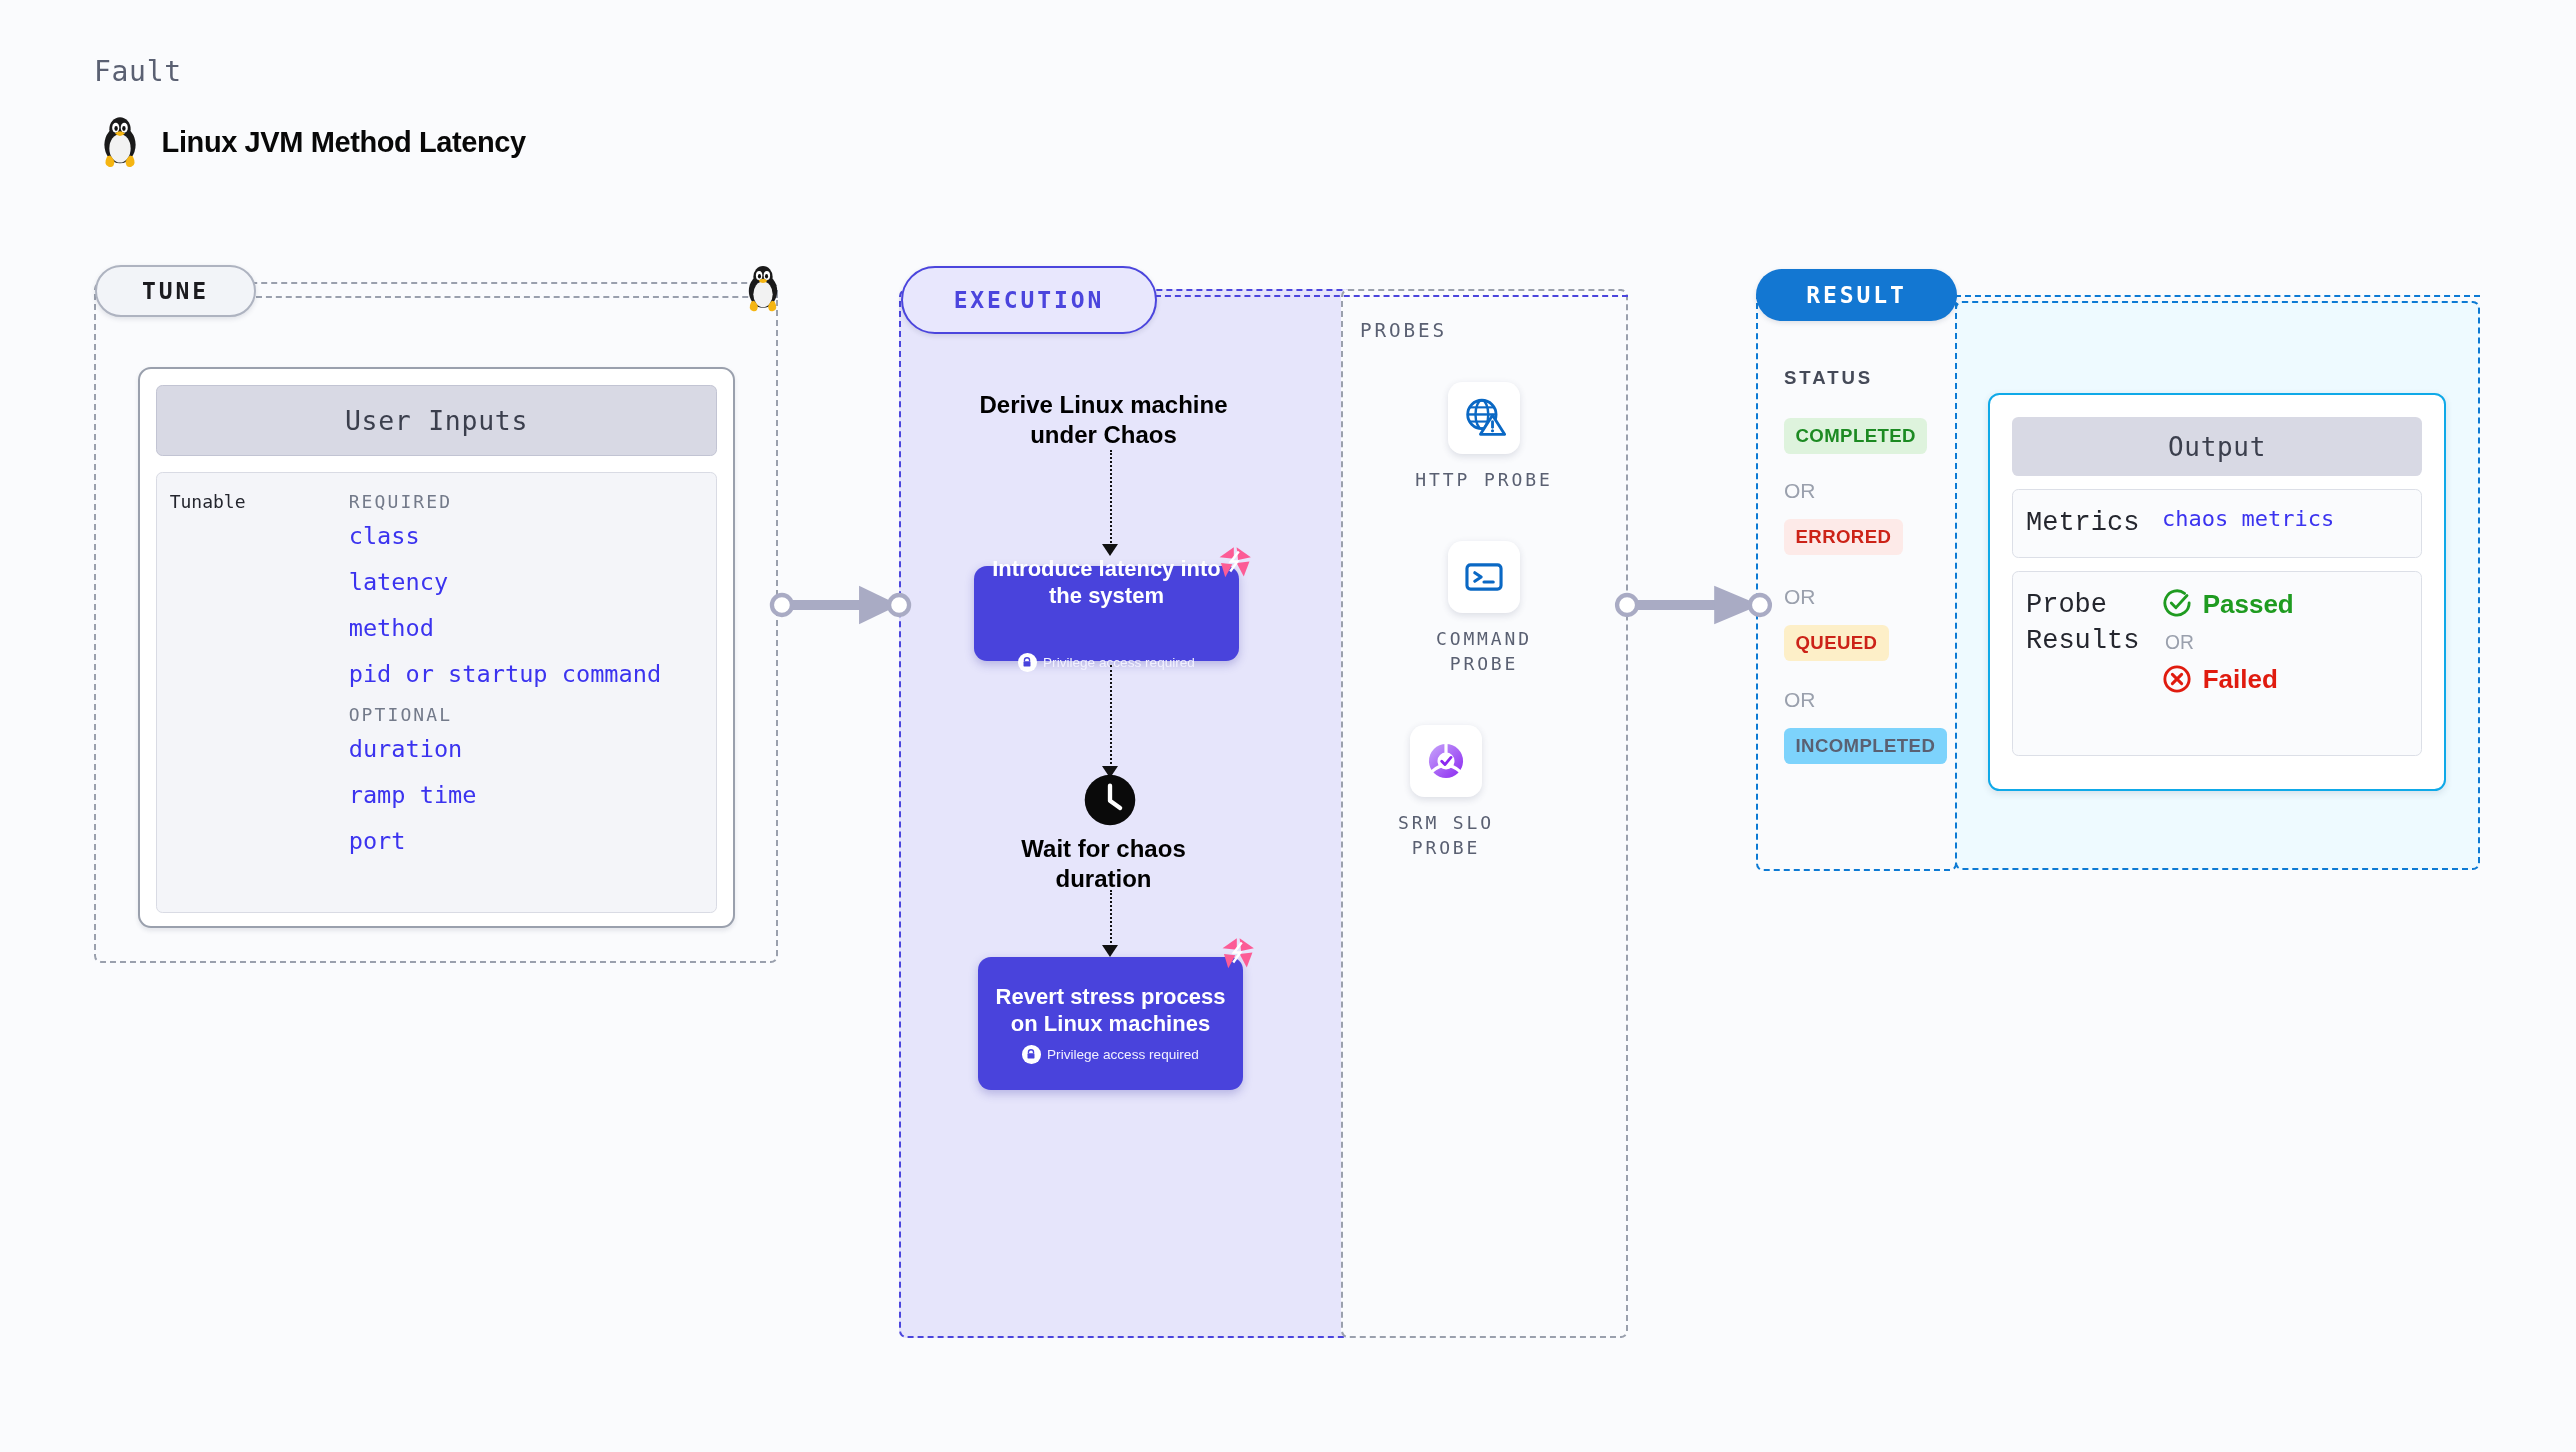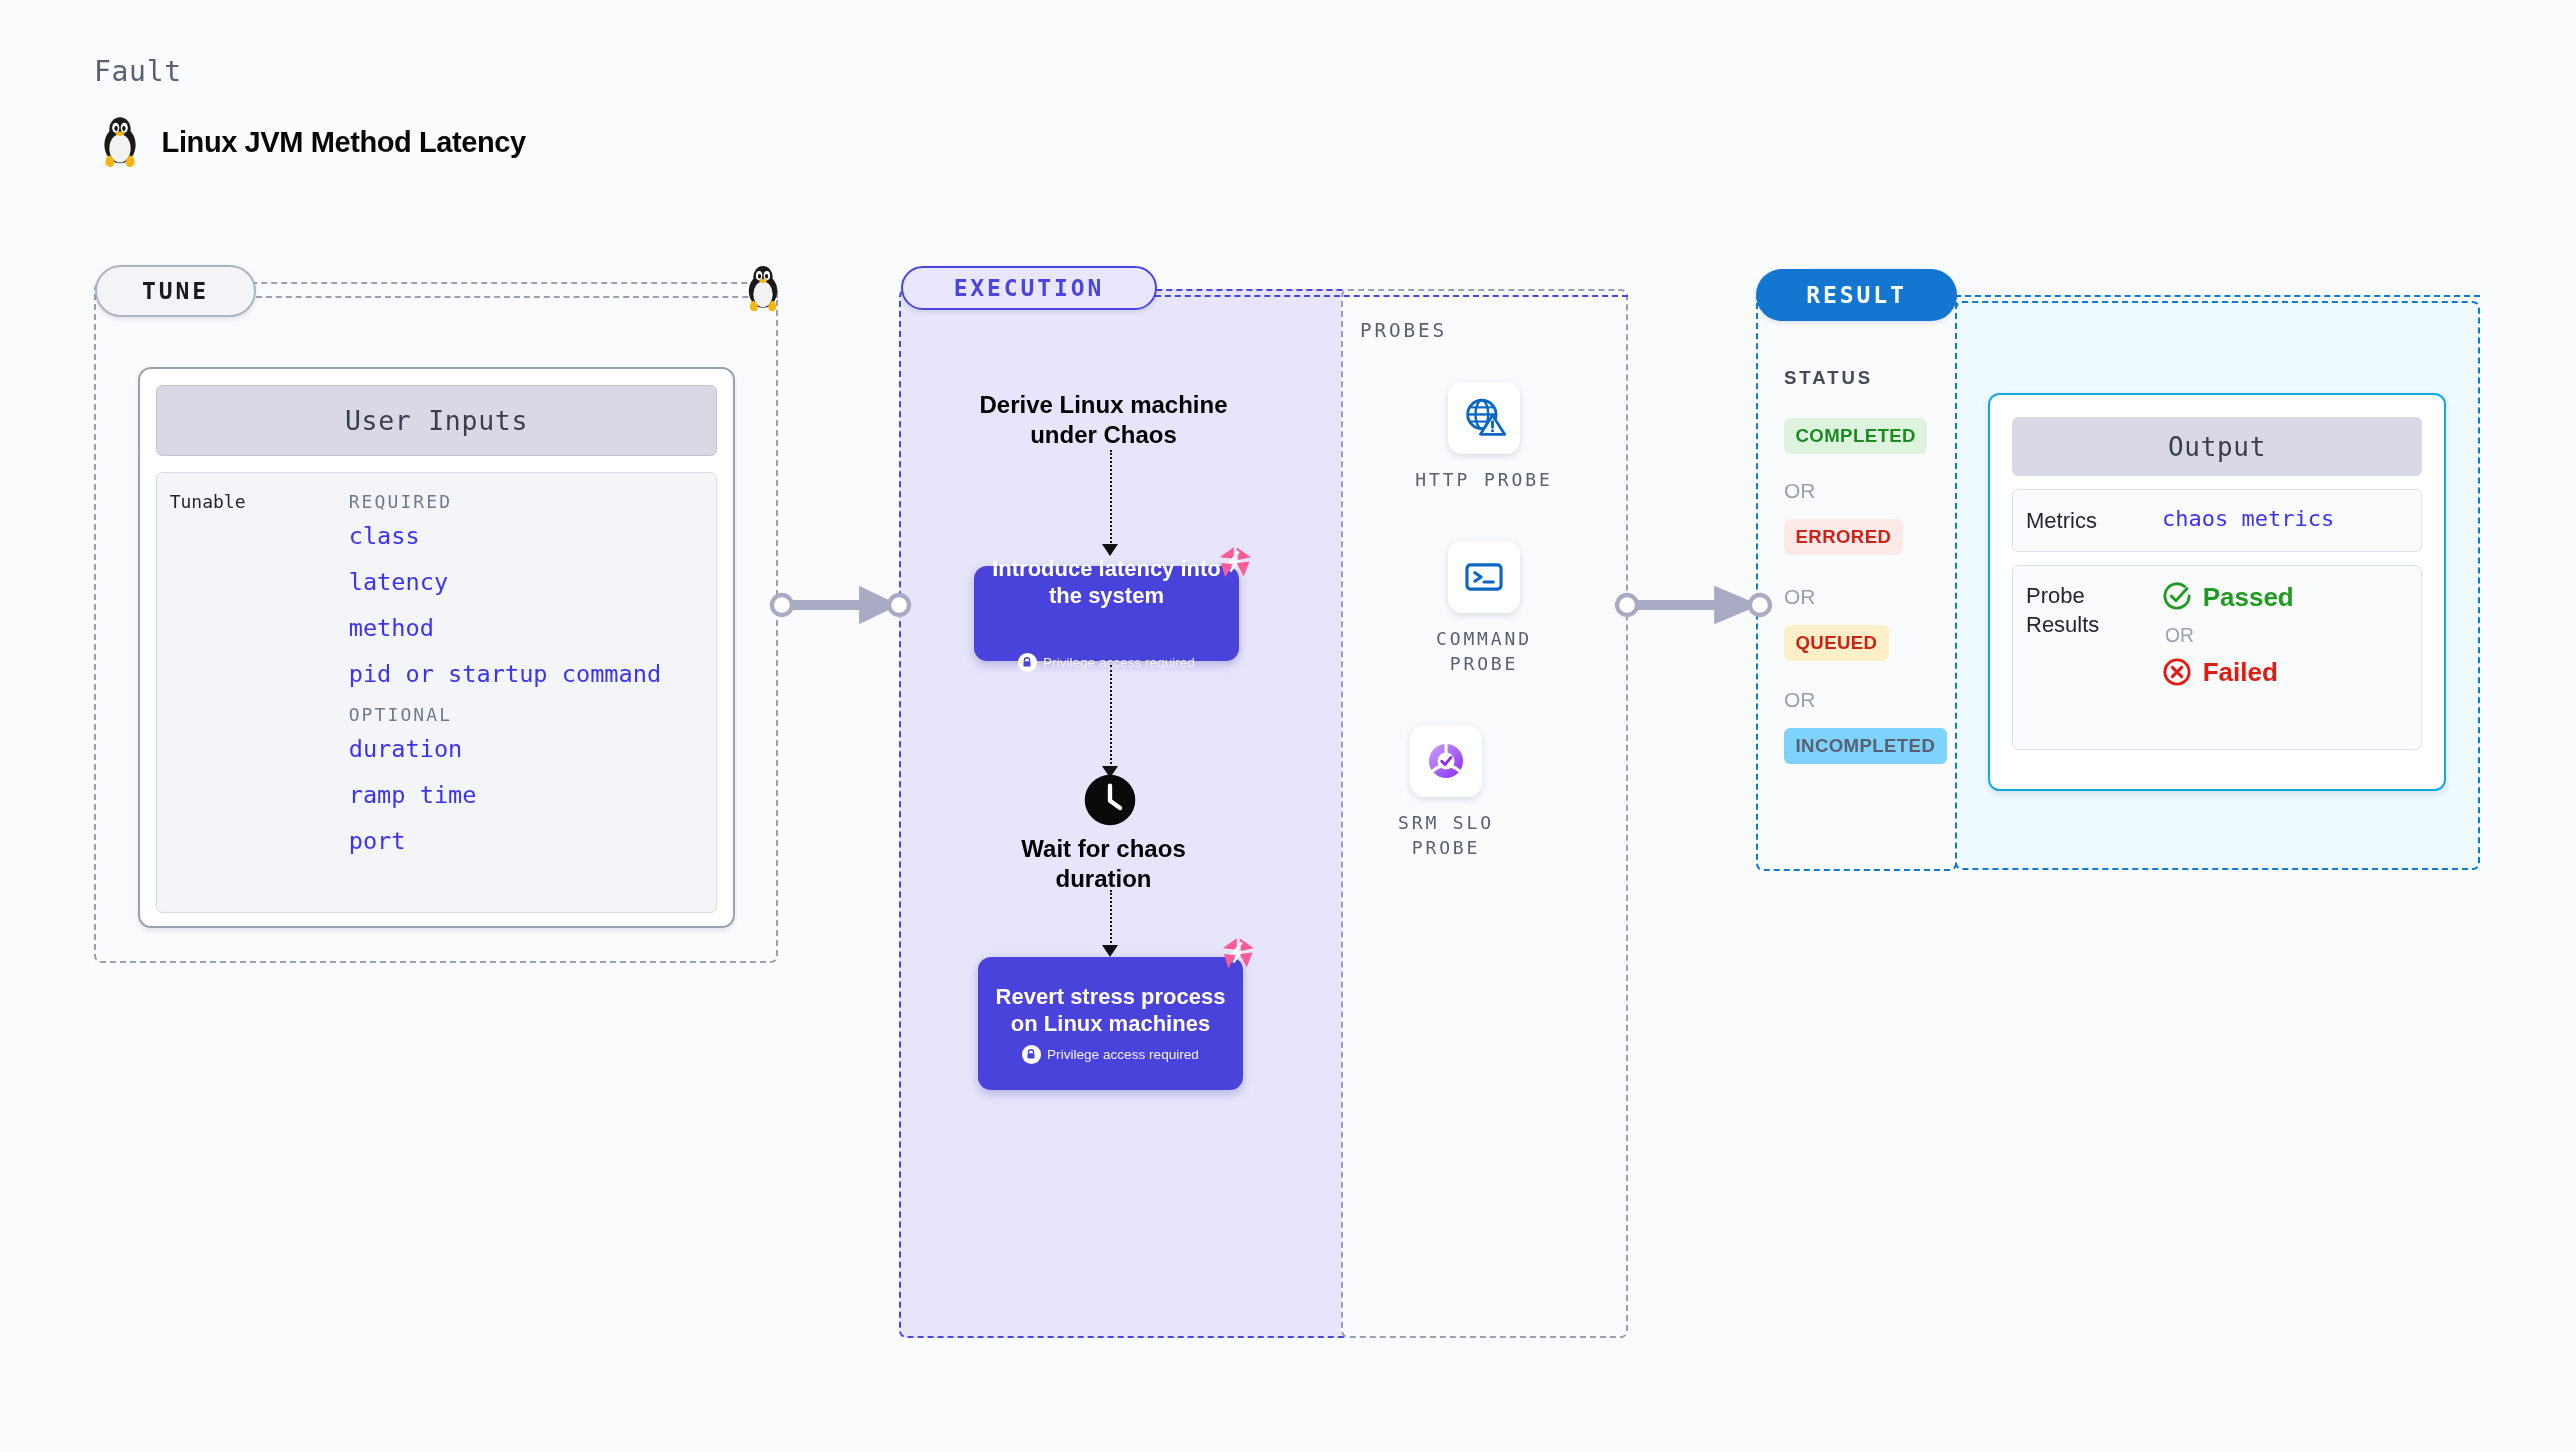--- a/index.html
+++ b/index.html
@@ -57,21 +57,21 @@
     position:absolute;display:flex;align-items:center;justify-content:center;
     border-radius:716px;font-family:"DejaVu Sans Mono",monospace;
     font-weight:bold;letter-spacing:2.9px;box-sizing:border-box;
   }
   #pill-tune{
     left:95px;top:265px;width:161px;height:52px;
     background:#f2f4f8;border:2.1px solid #aeb3c0;color:#1b1b1f;
     font-size:23px;box-shadow:0 2.1px 5px rgba(40,50,80,.13);
   }
   #pill-exec{
-    left:901px;top:266px;width:256px;height:44px;
+    left:901px;top:266px;width:256px;height:68px;
     background:#e8e7fd;border:2.9px solid #4b45dd;color:#4b45dd;
     font-size:23px;box-shadow:0 2.1px 5px rgba(40,50,80,.13);
   }
   #pill-result{
     left:1756px;top:269px;width:201px;height:52px;
     background:#1377d2;border:none;color:#ffffff;
     font-size:23px;box-shadow:0 2.1px 5px rgba(40,50,80,.13);
   }
 
   
@@ -217,21 +217,21 @@
     font-family:"DejaVu Sans Mono",monospace;font-size:26px;color:#3b3f4d;
     letter-spacing:0.7px;
   }
   .out-row{
     margin-top:13px;box-sizing:border-box;
     background:#fafbfd;border:0.7px solid #dcdfe7;border-radius:6.4px;
     display:flex;padding:15.8px 13px;
   }
   .out-key{
     width:136px;flex:0 0 136px;
-    font-family:Liberation Sans, sans-serif;font-size:22px;color:#24262e;
+    font-family:Liberation Mono, monospace;font-size:27px;color:#24262e;
     line-height:1.32;
   }
   .out-val-metrics{
     font-family:"DejaVu Sans Mono",monospace;font-size:22px;color:#3b33ef;
   }
   #probe-results-row{margin-top:13px;height:185px;align-items:flex-start;}
   .result-line{display:flex;align-items:center;gap:10.7px;}
   .result-line .txt{font-size:26px;font-weight:bold;}
   .result-pass .txt{color:#1f9b20;}
   .result-fail .txt{color:#e01b0f;}

